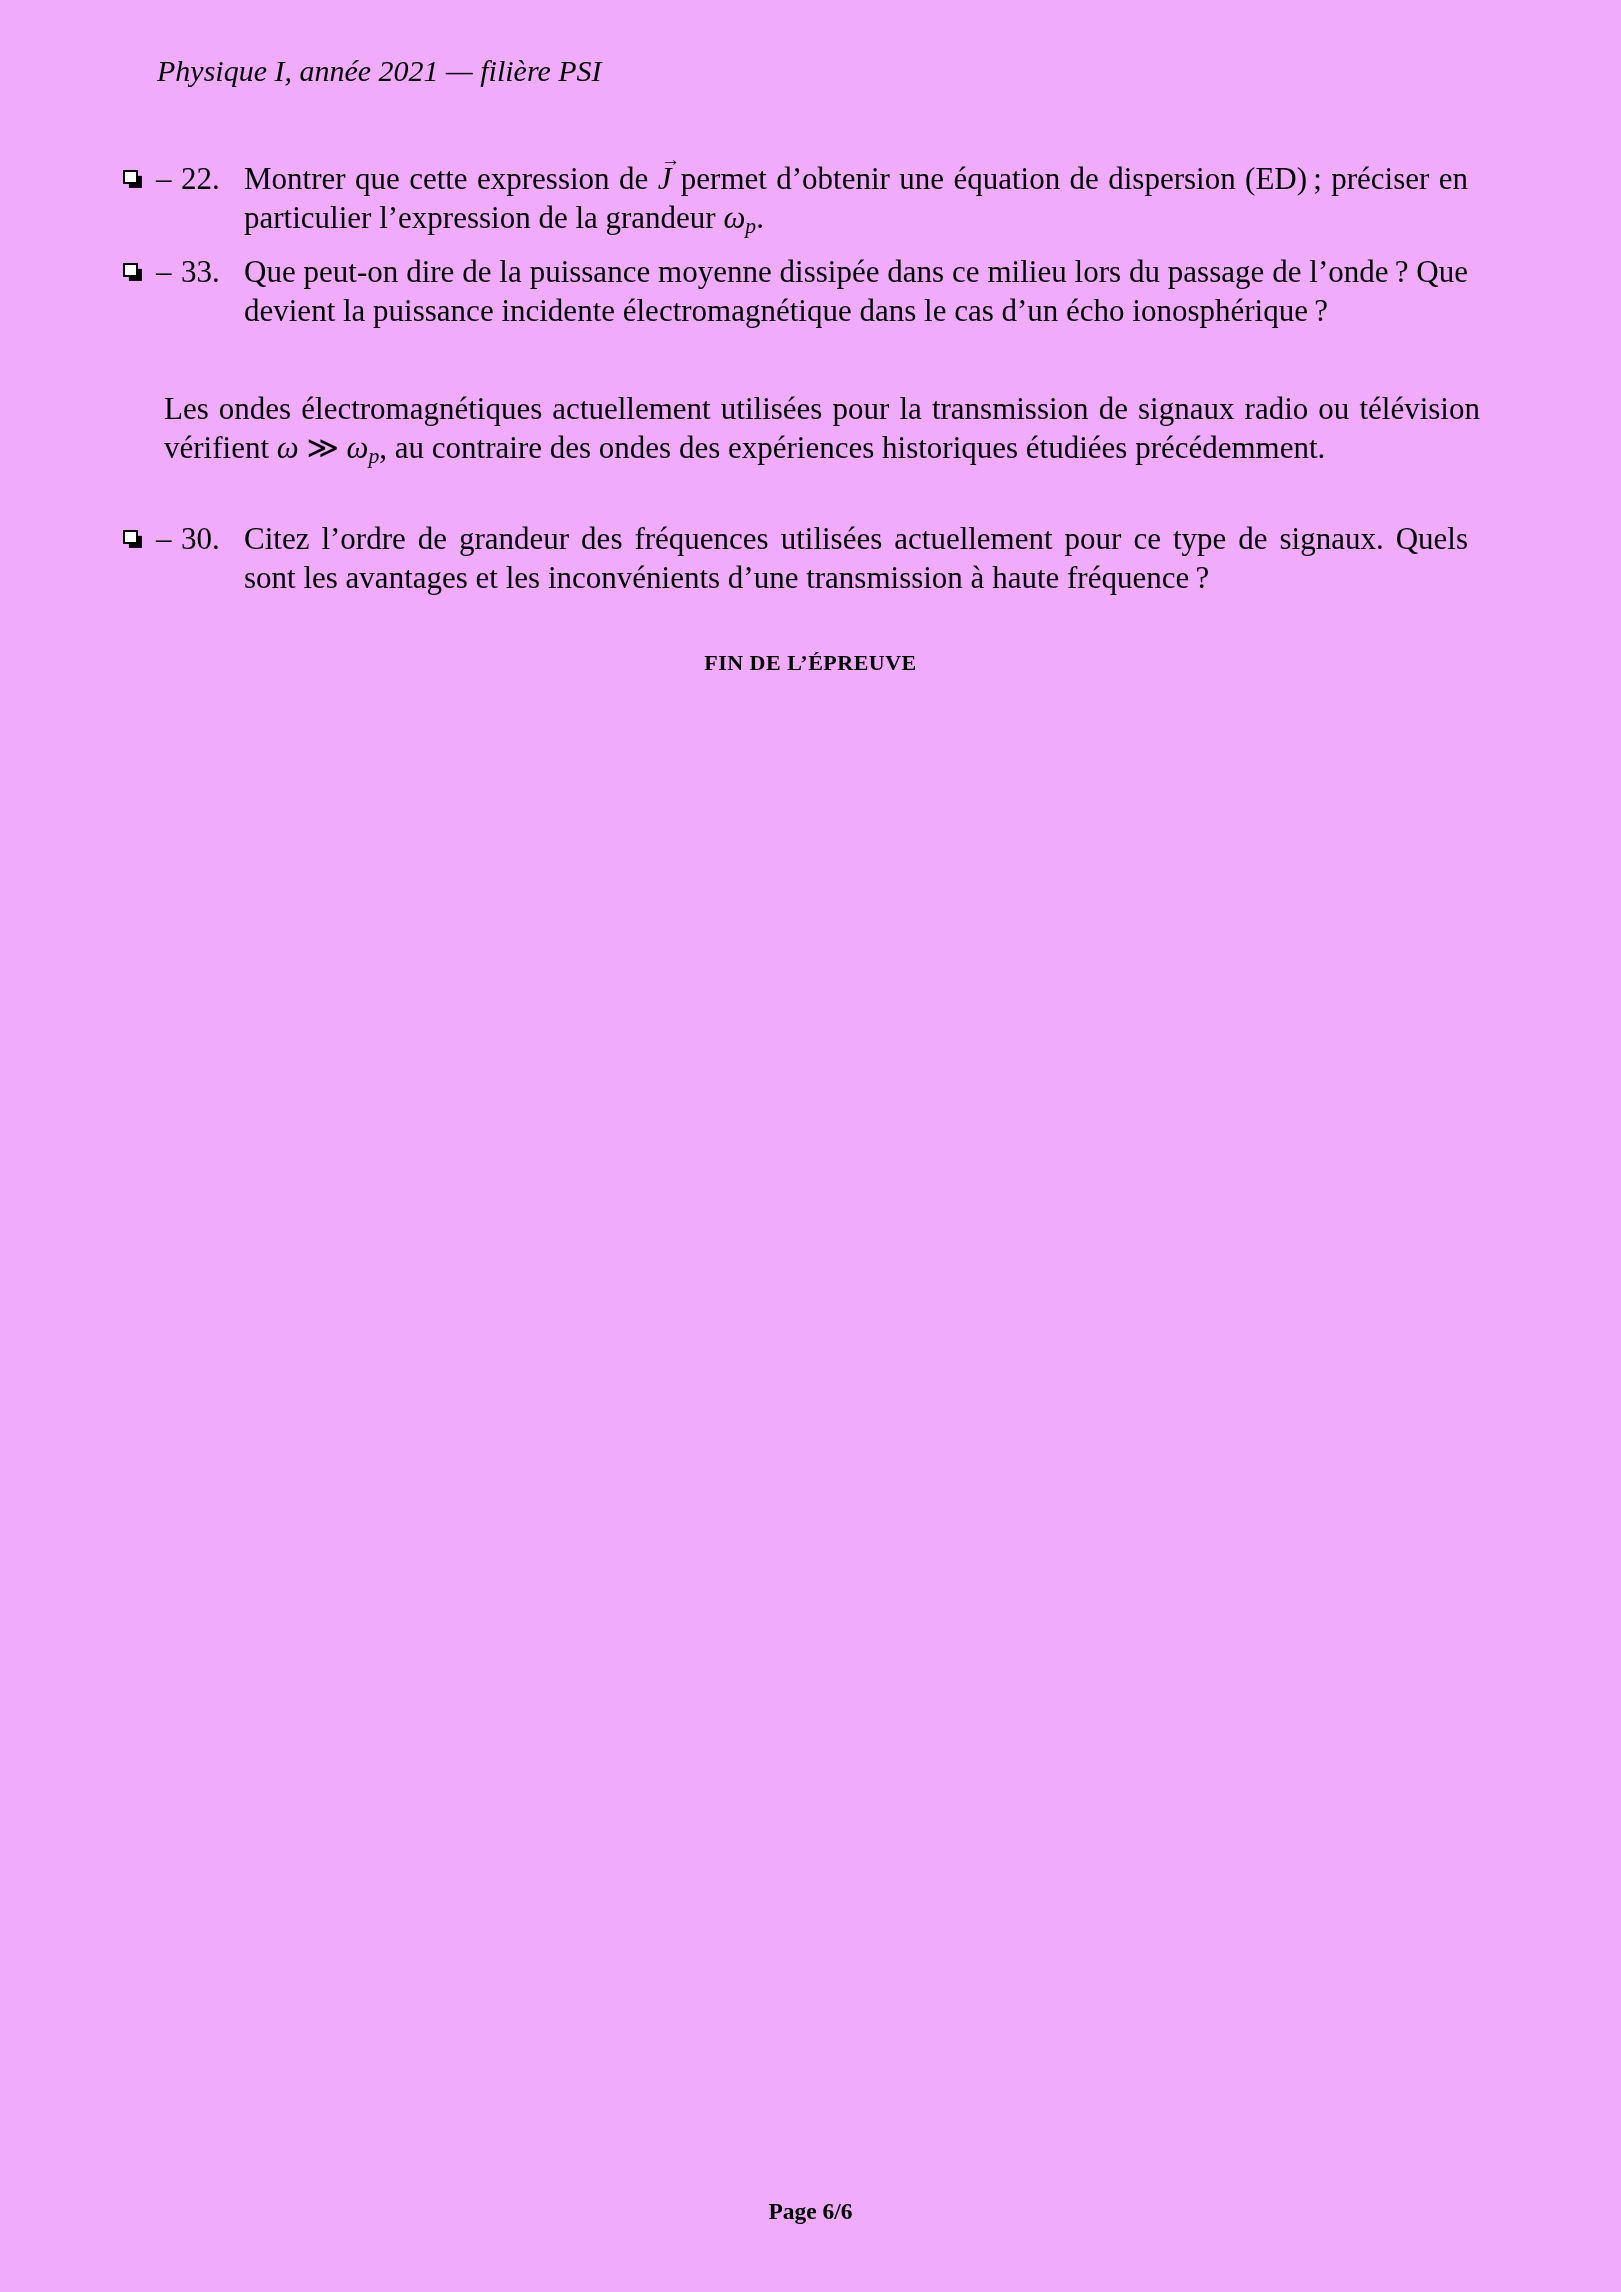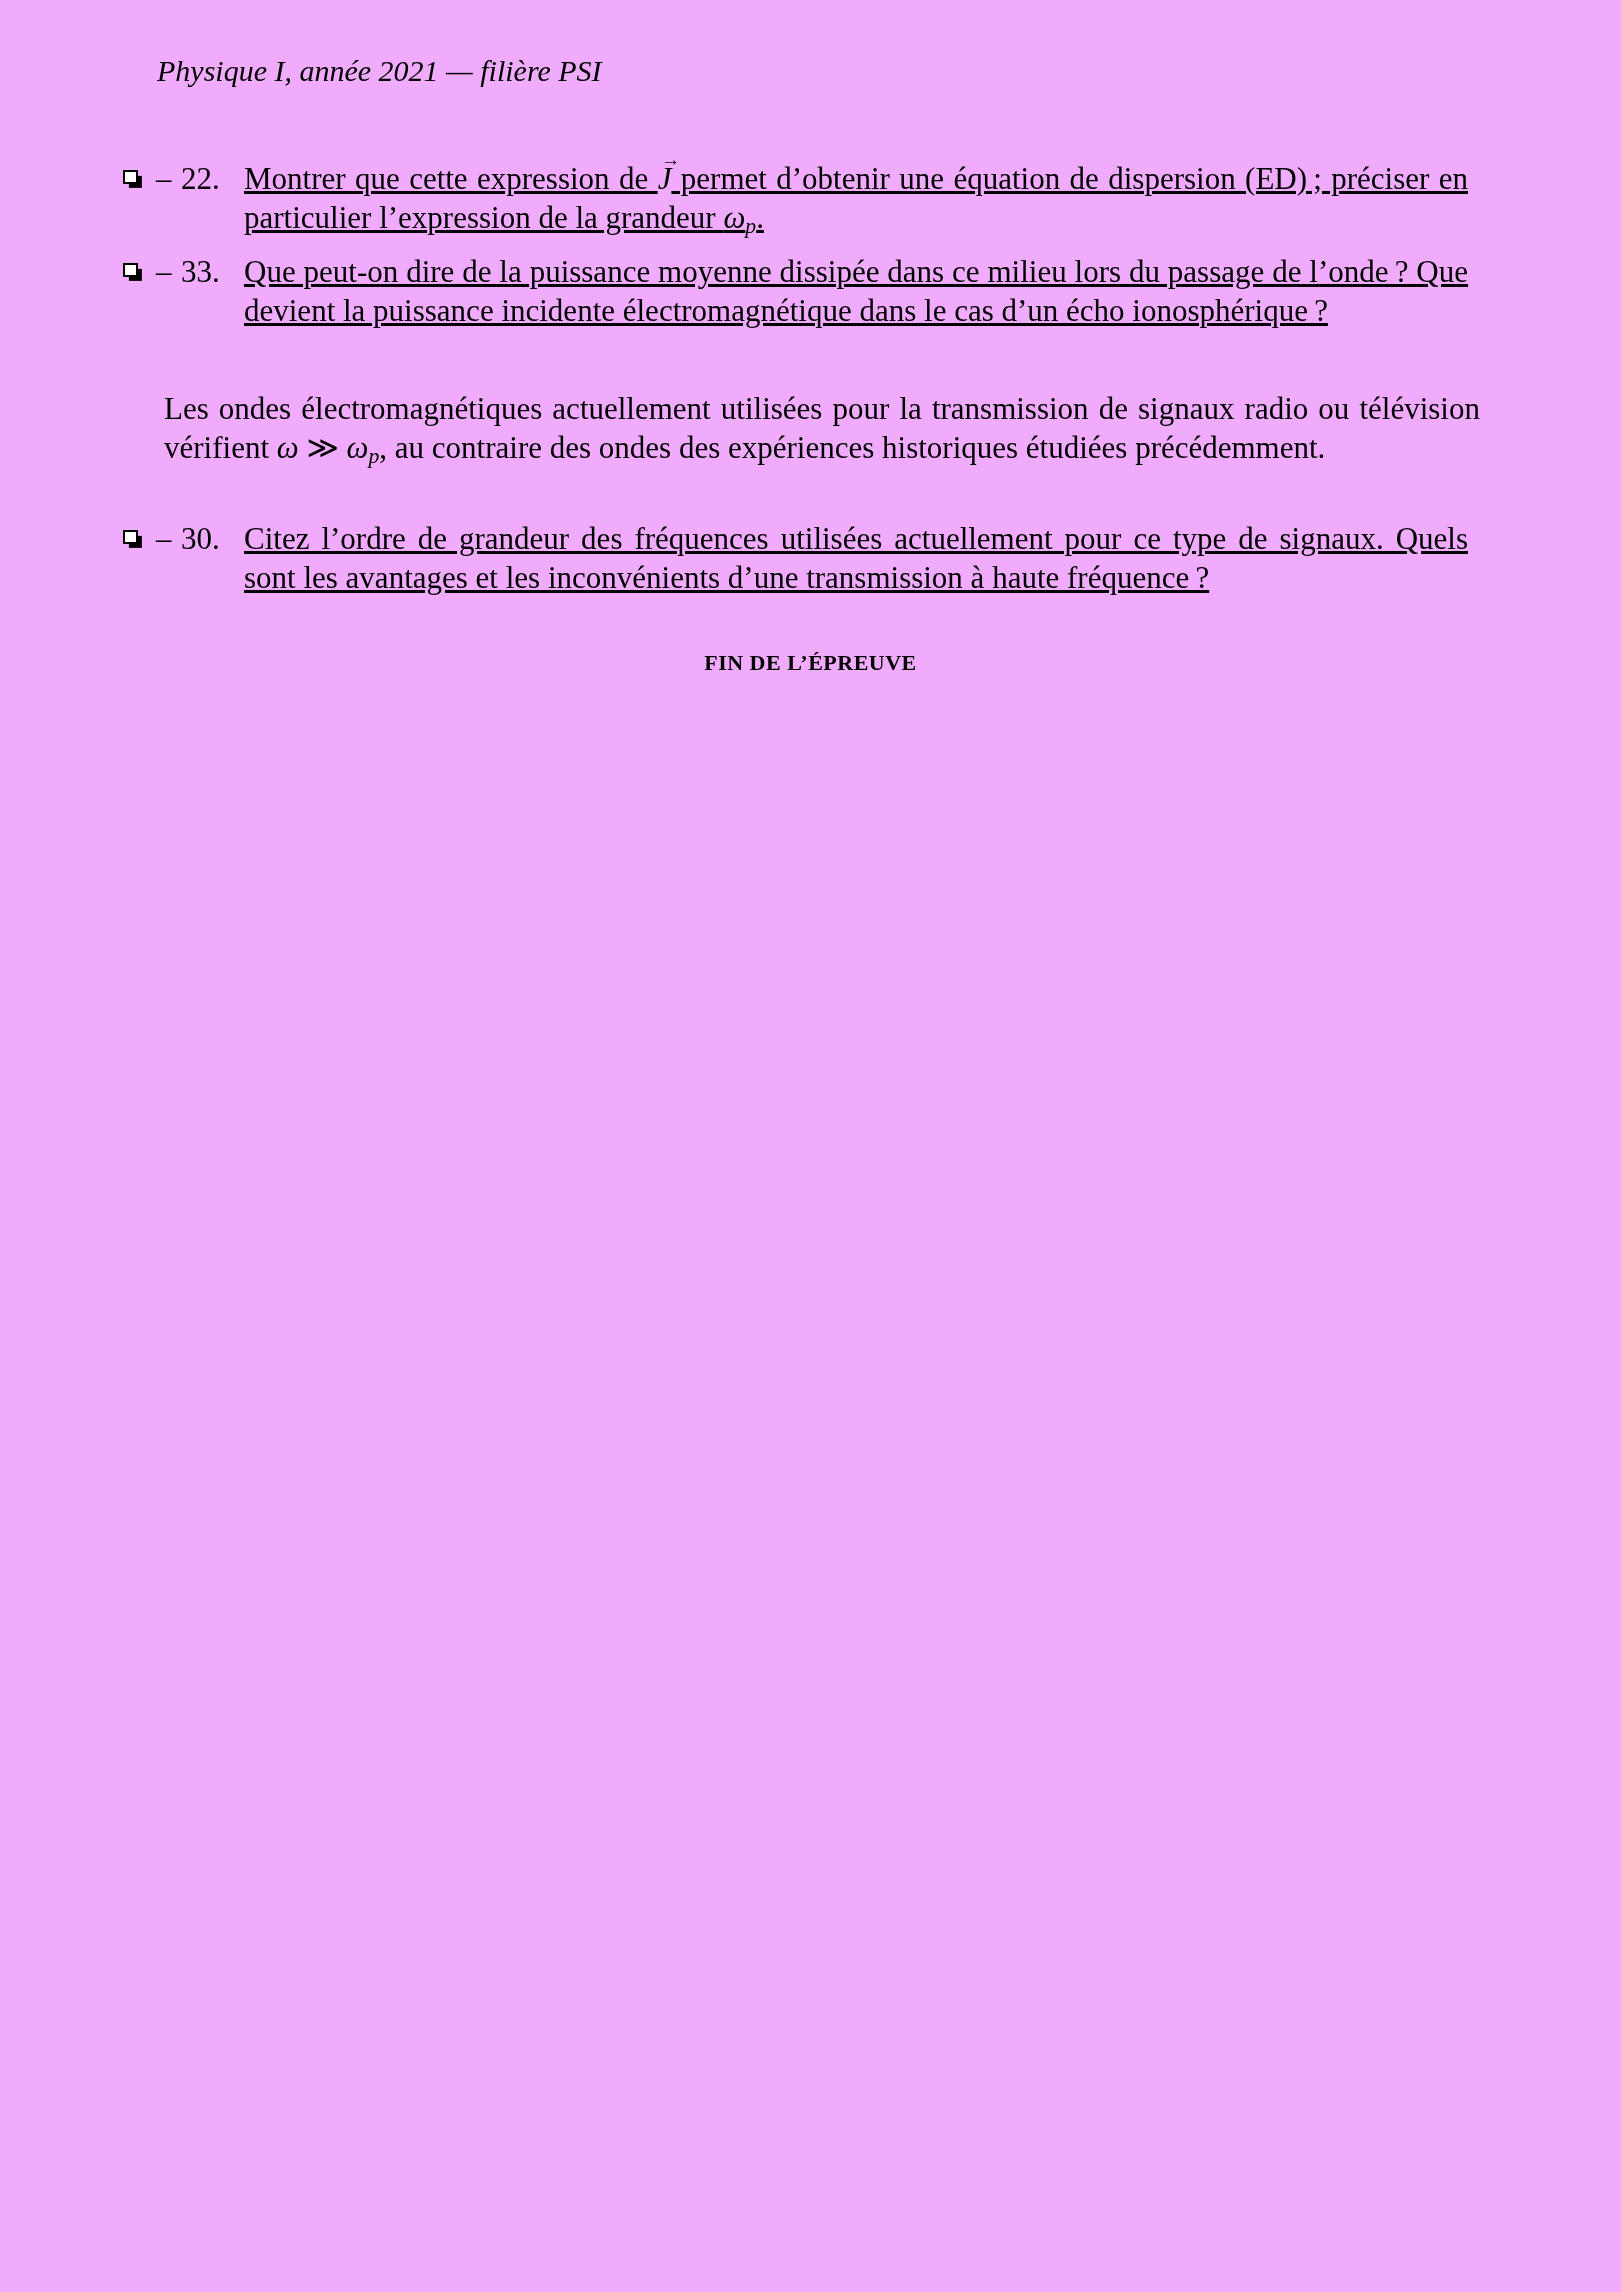--- a/index.html
+++ b/index.html
@@ -30,21 +30,20 @@
 
   
   .question {
     position: absolute;
     left: 123px;
     width: 1345px;
   }
   .q-body {
     margin-left: 121px;
     text-align: justify;
-    text-decoration: underline;
   }
   .checkbox {
     position: absolute;
     left: 0;
     top: 10.8px;
     width: 14.7px;
     height: 14.7px;
     border: 2.9px solid #000;
     background: #fff;
     box-shadow: 4.9px 4.9px 0 -1px #000;
@@ -135,16 +134,17 @@
 
   <section class="question" style="top:519px">
     <span class="checkbox"></span>
     <span class="q-dash">–</span>
     <span class="q-num">30.</span>
     <div class="q-body"><span>Citez l’ordre de grandeur des fréquences utilisées actuellement pour ce type de signaux. Quels sont les avantages et les inconvénients d’une transmission à haute fréquence ?</span></div>
   </section>
 
   <div class="fin-heading">FIN DE L’ÉPREUVE</div>
 
+  <div class="footer-page">Page 6/6</div>
 
 
 </div>
 
 
 </body></html>

